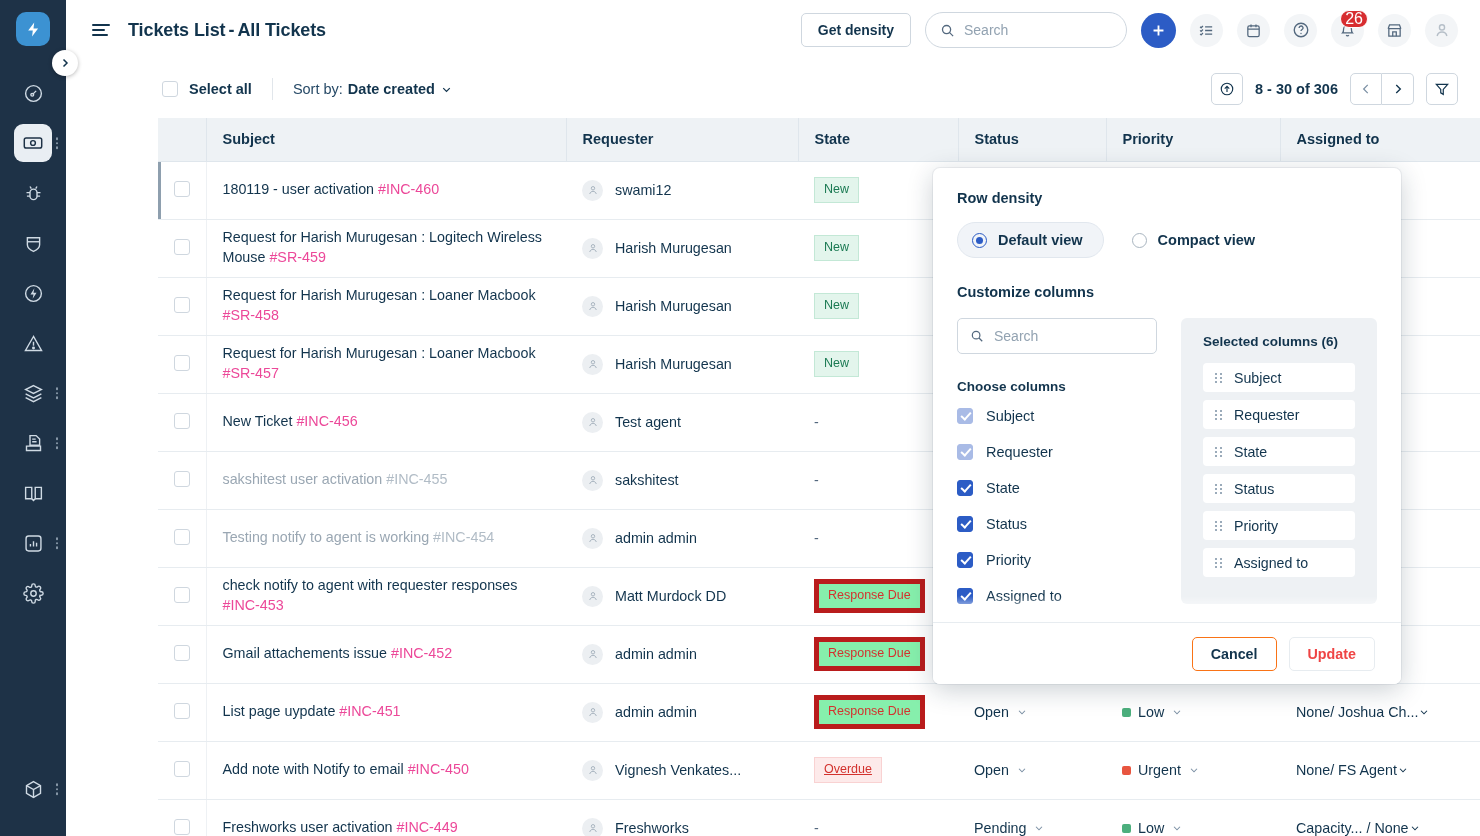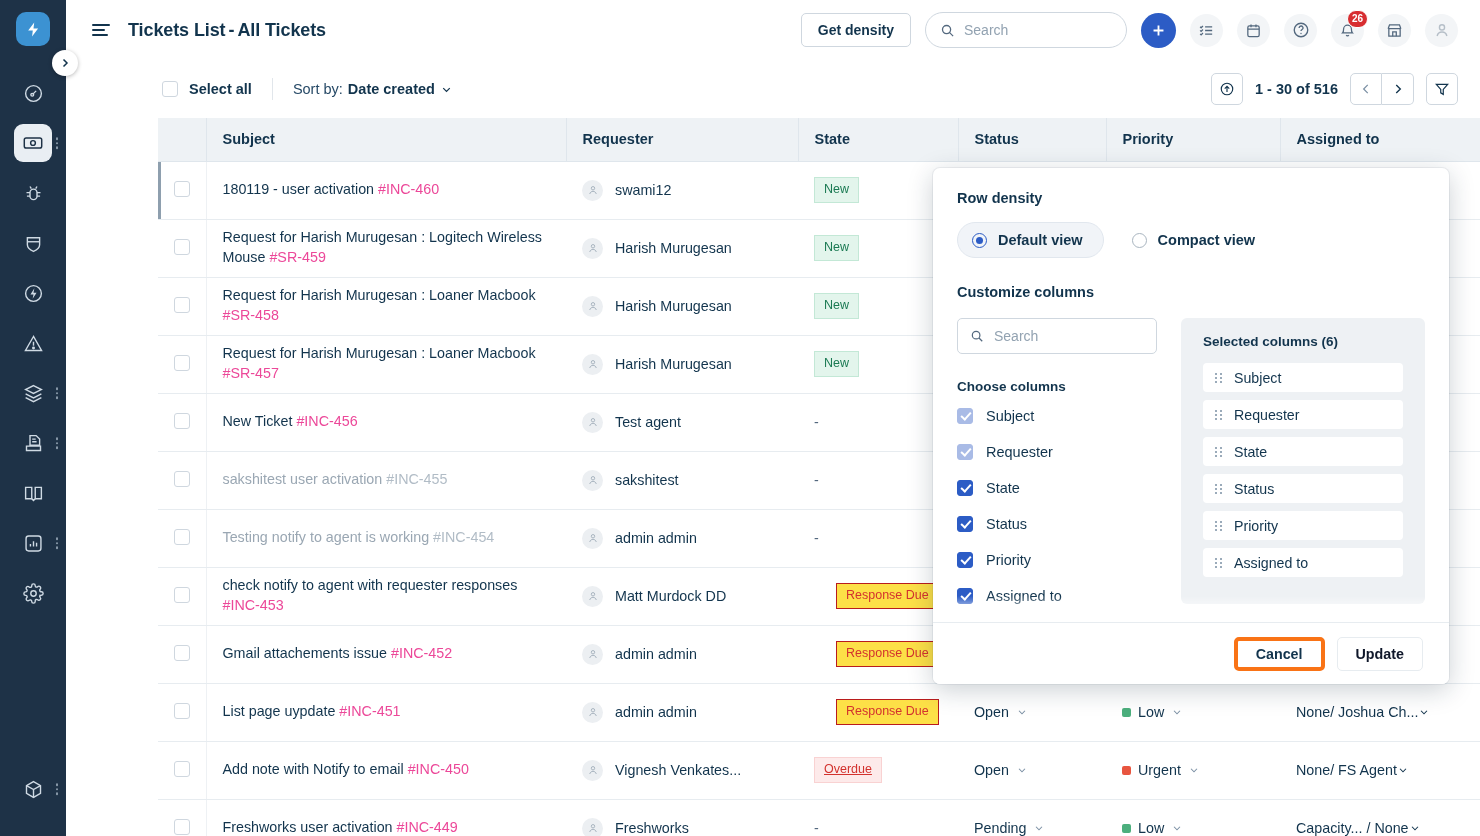--- a/index.html
+++ b/index.html
@@ -75,22 +75,22 @@
   }
   .searchbox .ph { color: #92a2b1; font-size: 14px; }
   .icon-round {
     width: 33px; height: 33px; border-radius: 50%; background: #f3f5f7;
     display: flex; align-items: center; justify-content: center; position: relative;
     color: #53687e; flex: 0 0 33px;
   }
   .icon-round.plus { background: #2c5cc5; color: #fff; width: 35px; height: 35px; flex-basis:35px; }
   .badge {
     position: absolute; top: -4px; right: -4px; min-width: 18px; height: 18px;
-    border-radius: 9px; background: #d72d30; color: #fff; font-size: 10px;
-    font-weight: 700; display: flex; align-items: center; justify-content: center;
+    border-radius: 9px; background: #d72d30; color: #fff; font-size: 16px;
+    font-weight: 400; display: flex; align-items: center; justify-content: center;
     padding: 0 4px; border: 1.5px solid #fff;
   }
 
   
   .subbar {
     height: 58px; display: flex; align-items: center; padding: 0 22px 0 96px;
     gap: 0; flex: 0 0 58px;
   }
   .cb {
     width: 16px; height: 16px; border: 1.5px solid #cfd7df; border-radius: 3px;
@@ -157,33 +157,33 @@
     display: flex; align-items: center; justify-content: center; flex: 0 0 21px;
     color: #a9b5c0;
   }
   .req .nm { white-space: nowrap; overflow: hidden; text-overflow: ellipsis; }
 
   .pill {
     display: inline-block; padding: 3px 9px; border-radius: 0;
     font-size: 12.5px; font-weight: 400; line-height: 1.4;
   }
   .pill.new  { background: #e3f5ec; color: #1b7a53; border: 1px solid #c3e8d6; }
-  .pill.resp { background: #fde047; color: #d3322e; border: 1px solid #b91c1c; margin-left: 22px; }
+  .pill.resp { background: #86efac; color: #d3322e; border: 5px solid #b91c1c; }
   .pill.over { background: #fdeaea; color: #d3322e; border: 1px solid #f9d2d2; text-decoration: underline; }
   .dash { color: #53687e; }
 
   .selcell { display: flex; align-items: center; gap: 7px; }
   .selcell .chev { color: #7a8fa3; }
   .dot { width: 9px; height: 9px; border-radius: 2px; display: inline-block; flex:0 0 9px;}
   .assigned { display:flex; align-items:center; }
   .assigned .nm { white-space: nowrap; overflow: hidden; text-overflow: ellipsis; }
 
   
   .popover {
-    position: absolute; left: 933px; top: 168px; width: 516px; height: 516px;
+    position: absolute; left: 933px; top: 168px; width: 468px; height: 516px;
     background: #fff; border-radius: 7px;
     box-shadow: 0 6px 26px rgba(20,40,60,.22), 0 0 0 1px rgba(20,40,60,.06);
     z-index: 40; display: flex; flex-direction: column; overflow: hidden;
   }
   .pop-body { padding: 22px 24px 0 24px; flex: 1; overflow: hidden; position: relative; }
   .pop-h { font-size: 14.5px; font-weight: 700; color: #12344d; }
   .radios { display: flex; align-items: center; gap: 14px; margin-top: 16px; }
   .radio-chip {
     display: flex; align-items: flex-end; gap: 11px; padding: 9px 20px 9px 14px;
     border-radius: 20px; font-size: 14.5px; font-weight: 700; color: #12344d;
@@ -219,22 +219,22 @@
   .grip i { width: 2px; height: 2px; background: #7a8fa3; display:block; border-radius:50%; }
   .pop-foot {
     height: 62px; border-top: 1px solid #e7ecf0; background: #fff;
     display: flex; align-items: center; justify-content: flex-end; gap: 12px;
     padding: 0 26px; flex: 0 0 62px;
   }
   .btn {
     height: 34px; padding: 0 18px; border-radius: 5px; font-size: 14.3px;
     font-weight: 700; font-family: inherit; background: #fff; cursor: pointer;
   }
-  .btn.cancel { border: 4px solid #f97316; color: #12344d; }
-  .btn.update { border: 1px solid #e7ecf0; color: #0f172a; }
+  .btn.cancel { border: 1px solid #f97316; color: #12344d; }
+  .btn.update { border: 1px solid #e7ecf0; color: #ef4444; }
   .fade-bottom {
     position:absolute; left:0; right:0; bottom:0; height: 26px;
     background: linear-gradient(to bottom, rgba(255,255,255,0), #fff 78%);
     pointer-events:none;
   }
 </style>
 </head>
 <body>
 
 <div id="app">
@@ -473,21 +473,21 @@
           </svg>
       </div>
       <div class="subbar-spacer"></div>
       <div class="pager">
         <div class="sq">
           <svg width="16" height="16" viewBox="0 0 24 24" fill="none" stroke="currentColor" stroke-width="1.7">
               <circle cx="12" cy="12" r="8.6"></circle>
               <path d="M12 16.5V8M8.6 11.3L12 7.9l3.4 3.4"></path>
             </svg>
         </div>
-        <span class="pager-count">1 - 30 of 516</span>
+        <span class="pager-count">8 - 30 of 306</span>
         <div class="pair">
           <div class="sq">
             <svg width="14" height="14" viewBox="0 0 24 24" fill="none" stroke="currentColor" stroke-width="2.1">
                 <path d="M15 5l-7 7 7 7"></path>
               </svg>
           </div>
           <div class="sq">
             <svg width="14" height="14" viewBox="0 0 24 24" fill="none" stroke="#12344d" stroke-width="2.3">
                 <path d="M9 5l7 7-7 7"></path>
               </svg>

